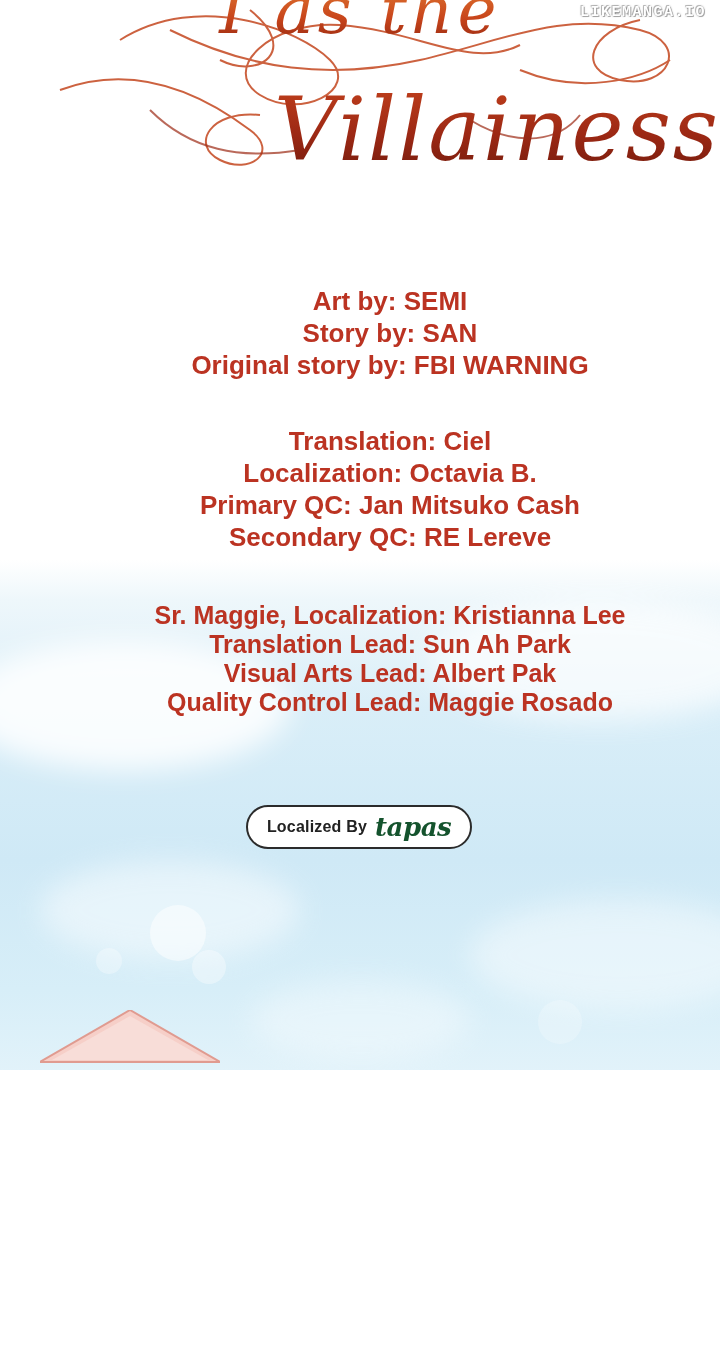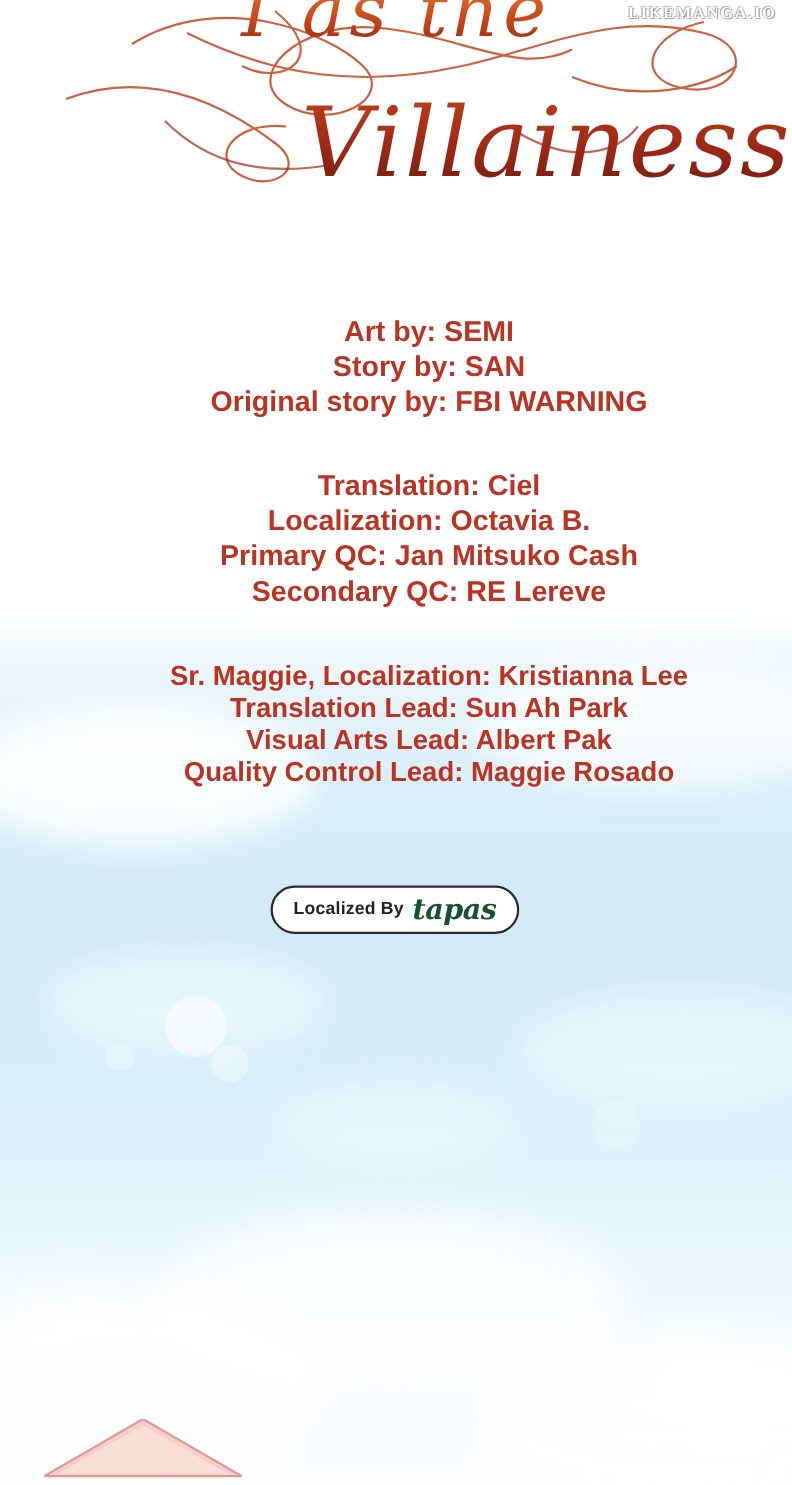--- a/index.html
+++ b/index.html
@@ -9,21 +9,21 @@
   body {
     width: 720px;
     height: 1350px;
     font-family: "Liberation Sans", sans-serif;
     background: #ffffff;
     overflow: hidden;
   }
   .page {
     position: relative;
     width: 720px;
-    height: 1350px;
+    height: 1070px;
     overflow: hidden;
     background: #ffffff;
   }
 
   
   .sky {
     position: absolute;
     left: 0;
     top: 560px;
     width: 720px;
@@ -119,21 +119,21 @@
     width: 720px;
     height: 230px;
     pointer-events: none;
   }
 
   
   .watermark {
     position: absolute;
     right: 14px;
     top: 4px;
-    font-family: Liberation Serif, serif;
+    font-family: Liberation Mono, monospace;
     font-size: 15px;
     font-weight: bold;
     letter-spacing: 1.5px;
     color: #ffffff;
     text-shadow:
       0 0 2px rgba(120,120,120,.9),
       1px 1px 0 rgba(130,130,130,.6),
       -1px -1px 0 rgba(130,130,130,.45);
   }
 

